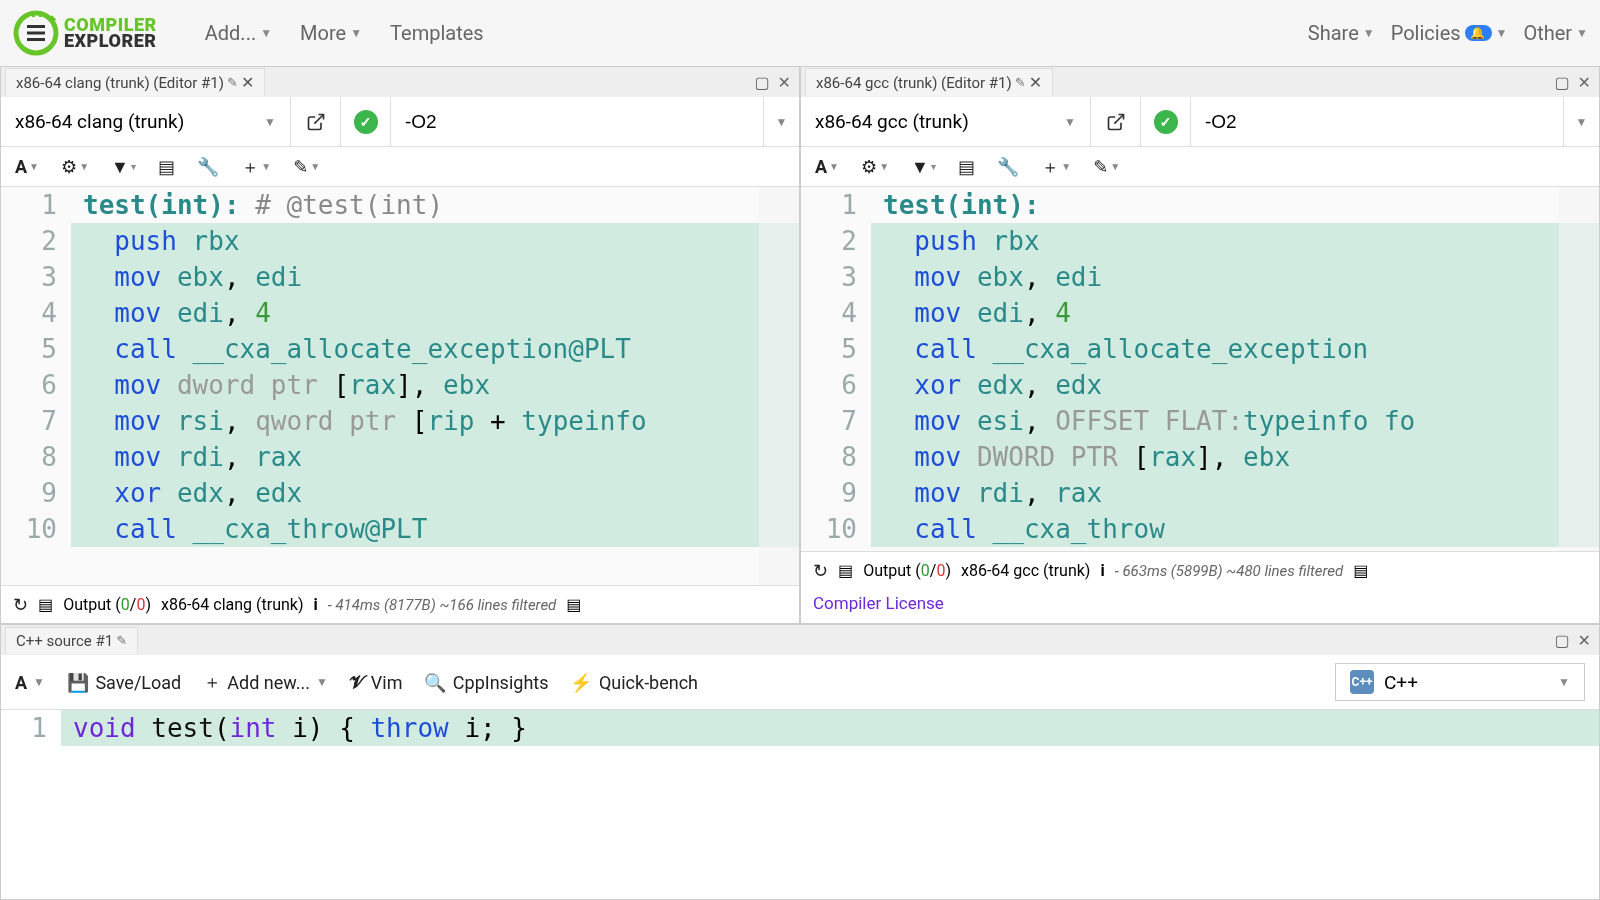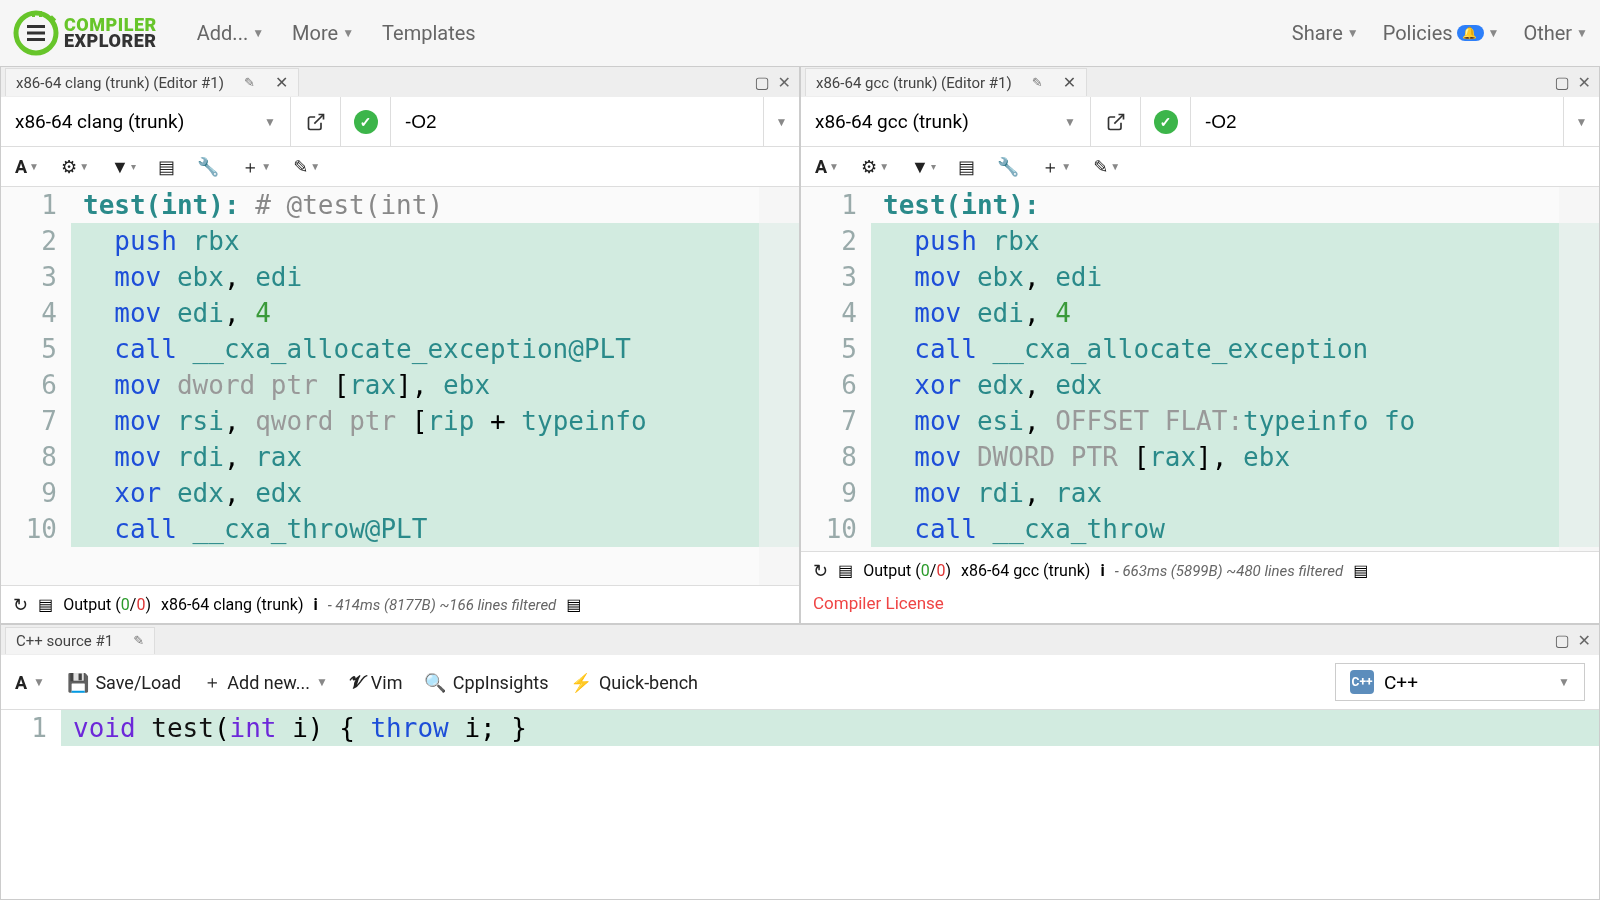--- a/index.html
+++ b/index.html
@@ -1,36 +1,36 @@
 <!DOCTYPE html>
 <html><head>
 <meta charset="utf-8">
 <style>
 * { box-sizing: border-box; margin: 0; padding: 0; }
 body { font-family: -apple-system, BlinkMacSystemFont, "Segoe UI", Roboto, sans-serif; font-size: 14px; background: #f5f5f5; width: 1600px; height: 900px; overflow: hidden; }
 .navbar { display: flex; align-items: center; height: 66px; background: #f6f6f6; padding: 0 12px; }
-.logo { display: flex; align-items: center; gap: 4px; margin-right: 28px; }
+.logo { display: flex; align-items: center; gap: 4px; margin-right: 36px; }
 .logo-icon { width: 48px; height: 48px; }
 .logo-text { display: flex; flex-direction: column; font-weight: 900; font-size: 18px; line-height: 0.9; letter-spacing: 0.5px; }
 .logo-text .l1 { color: #67c52a; }
 .logo-text .l2 { color: #333; }
 .nav-left { display: flex; gap: 16px; }
-.nav-right { margin-left: auto; display: flex; gap: 12px; align-items: flex-start; }
+.nav-right { margin-left: auto; display: flex; gap: 4px; align-items: flex-start; }
 .nav-item { color: #666; font-size: 20px; cursor: pointer; display: flex; align-items: center; gap: 4px; margin-left: 12px; }
 .caret { font-size: 12px; color: #888; }
 .bell-badge { background: #2d7ff9; color: #fff; border-radius: 10px; padding: 1px 6px; font-size: 12px; display: inline-flex; align-items: center; }
 
 .panes { display: grid; grid-template-columns: 1fr 1fr; grid-template-rows: 1fr auto; width: 100%; height: calc(100% - 66px); }
 .compiler-pane { border: 1px solid #ccc; background: #fff; display: flex; flex-direction: column; overflow: hidden; }
 .pane-left { grid-row: 1; grid-column: 1; }
 .pane-right { grid-row: 1; grid-column: 2; }
 .source-pane { grid-row: 2; grid-column: 1 / span 2; border: 1px solid #ccc; background: #fff; display: flex; flex-direction: column; height: 276px; }
 
 .tab-bar { display: flex; align-items: center; background: #eee; height: 30px; padding: 0 4px; }
-.tab { display: flex; align-items: center; gap: 20px; padding: 4px 10px; background: #f4f4f4; border: 1px solid #ddd; border-bottom: none; font-size: 15px; color: #444; }
+.tab { display: flex; align-items: center; gap: 3px; padding: 4px 10px; background: #f4f4f4; border: 1px solid #ddd; border-bottom: none; font-size: 15px; color: #444; }
 .tab-close { cursor: pointer; color: #555; font-size: 16px; }
 .tab-spacer { flex: 1; }
 .tab-winbtn { cursor: pointer; color: #666; font-size: 16px; padding: 0 4px; }
 
 .compiler-row { display: flex; align-items: stretch; border-bottom: 1px solid #ddd; height: 50px; }
 .compiler-select { flex: 0 0 290px; display: flex; align-items: center; justify-content: space-between; padding: 0 14px; font-size: 19px; border-right: 1px solid #ddd; cursor: pointer; }
 .ext-link { width: 50px; display: flex; align-items: center; justify-content: center; border-right: 1px solid #ddd; cursor: pointer; font-size: 18px; }
 .status-ok { width: 50px; display: flex; align-items: center; justify-content: center; border-right: 1px solid #ddd; }
 .status-dot { width: 24px; height: 24px; border-radius: 50%; background: #3cb54a; color: #fff; display: flex; align-items: center; justify-content: center; font-size: 14px; font-weight: bold; }
 .flags-input { flex: 1; border: none; font-size: 19px; padding: 0 14px; outline: none; }
@@ -56,21 +56,21 @@
 .tok-cmt { color: #888; }
 .tok-dir { color: #999; }
 .tok-type { color: #6d28d9; }
 .tok-id { color: #111; }
 
 .status-bar { display: flex; align-items: center; gap: 14px; padding: 6px 12px; font-size: 16px; border-top: 1px solid #ddd; flex-wrap: wrap; min-height: 38px; }
 .status-bar .out-line { display: flex; align-items: center; gap: 10px; }
 .out-count .g { color: #2a9a2a; }
 .out-count .r { color: #d33; }
 .status-meta { color: #666; font-style: italic; font-size: 15px; }
-.license-line { padding: 4px 12px 10px; font-size: 17px; color: #ef4444; }
+.license-line { padding: 4px 12px 10px; font-size: 17px; color: #6d28d9; }
 
 .src-toolbar { display: flex; align-items: center; gap: 22px; padding: 8px 14px; border-bottom: 1px solid #ddd; }
 .src-tool { cursor: pointer; font-size: 18px; color: #222; display: flex; align-items: center; gap: 6px; }
 .lang-select { margin-left: auto; display: flex; align-items: center; gap: 10px; border: 1px solid #ccc; padding: 6px 14px; font-size: 19px; cursor: pointer; min-width: 250px; justify-content: space-between; background: #fff; }
 .lang-left { display: flex; align-items: center; gap: 10px; }
 .cpp-icon { width: 24px; height: 24px; background: #5c8dbc; border-radius: 4px; color: #fff; font-size: 12px; display: flex; align-items: center; justify-content: center; font-weight: bold; }
 
 .src-editor { flex: 1; display: flex; font-family: "Menlo","Consolas",monospace; font-size: 26px; line-height: 36px; }
 .src-editor .gutter { flex: 0 0 60px; }
 .src-editor .code .line { background: #d2ebe0; }

